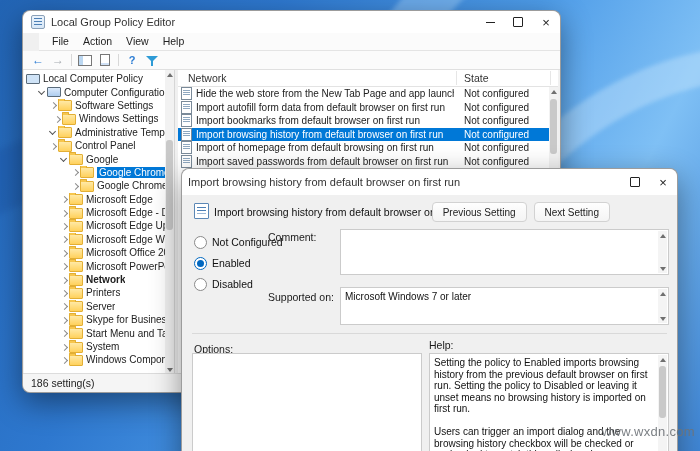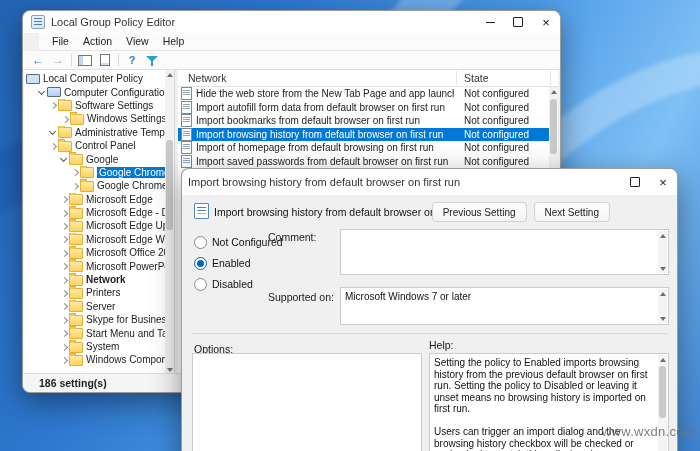--- a/index.html
+++ b/index.html
@@ -102,21 +102,21 @@
   .row-icon::after{content:"";position:absolute;left:1px;top:2px;right:1px;height:1px;background:#8fa8c0;
     box-shadow:0 2px 0 #8fa8c0,0 4px 0 #8fa8c0;}
   .cell-setting{overflow:hidden;width:258px;}
   .cell-state{position:absolute;left:286px;}
   .list-row.selected{background:#0078d7;color:#fff;}
   .list-scroll{right:0;top:17px;bottom:0;}
   .list-scroll .sthumb{top:12px;height:55px;}
 
   .statusbar{position:absolute;left:0;right:0;bottom:0;height:18px;background:#f5f5f5;
     border-top:1px solid #dcdcdc;border-radius:0 0 8px 8px;display:flex;align-items:center;}
-  .statusbar span{font-size:10.5px;color:#222;margin-left:16px;font-weight:bold;}
+  .statusbar span{font-size:10.5px;color:#222;margin-left:8px;}
 
   .dlg-body{position:absolute;left:0;right:0;top:26px;bottom:0;background:#f0f0f0;}
   .policy-icon{position:absolute;left:12px;top:8px;width:13px;height:14px;border:1px solid #5b87b5;
     background:#fff;border-radius:1px;}
   .policy-icon::after{content:"";position:absolute;left:2px;top:3px;right:2px;height:1px;background:#4c7fb5;
     box-shadow:0 3px 0 #4c7fb5,0 6px 0 #9db9d6;}
   .policy-name{position:absolute;left:32px;top:11px;font-size:10.5px;color:#111;}
   .nav-btns{position:absolute;right:67px;top:7px;display:flex;gap:7px;}
   .btn{background:linear-gradient(#fefefe,#f4f4f4);border:1px solid #d2d2d2;border-radius:4px;
     font-size:10px;color:#222;padding:3px 10px;height:20px;font-family:inherit;}
@@ -218,21 +218,21 @@
               <span class="node-icon"></span>
               <span class="label">Computer Configuration</span>
             </div>
 
             <div class="tree-item exp-closed icon-folder" style="padding-left: 24px;">
               <span class="chev"></span>
               <span class="node-icon"></span>
               <span class="label">Software Settings</span>
             </div>
 
-            <div class="tree-item exp-closed icon-folder" style="padding-left: 36px;">
+            <div class="tree-item exp-closed icon-folder" style="padding-left: 28px;">
               <span class="chev"></span>
               <span class="node-icon"></span>
               <span class="label">Windows Settings</span>
             </div>
 
             <div class="tree-item exp-open icon-folder" style="padding-left: 24px;">
               <span class="chev"></span>
               <span class="node-icon"></span>
               <span class="label">Administrative Templat</span>
             </div>

